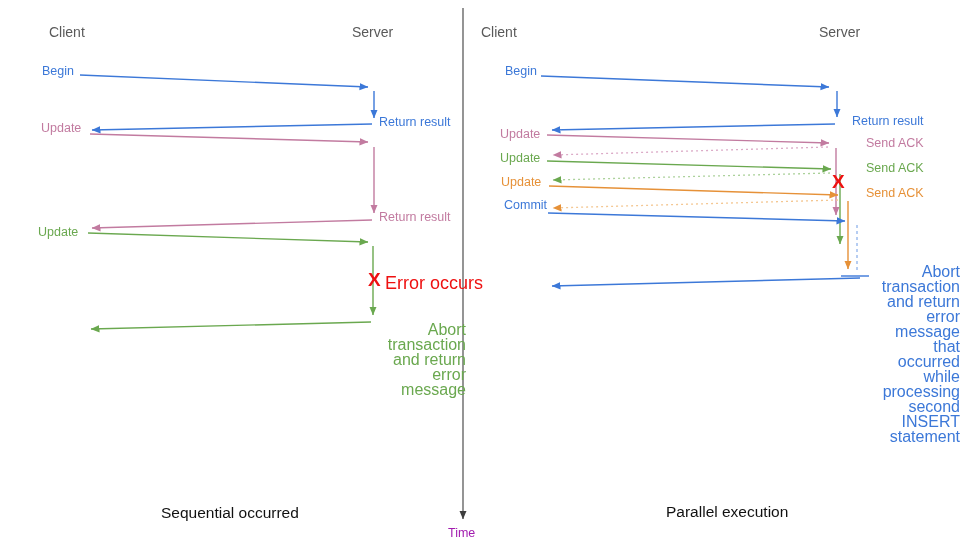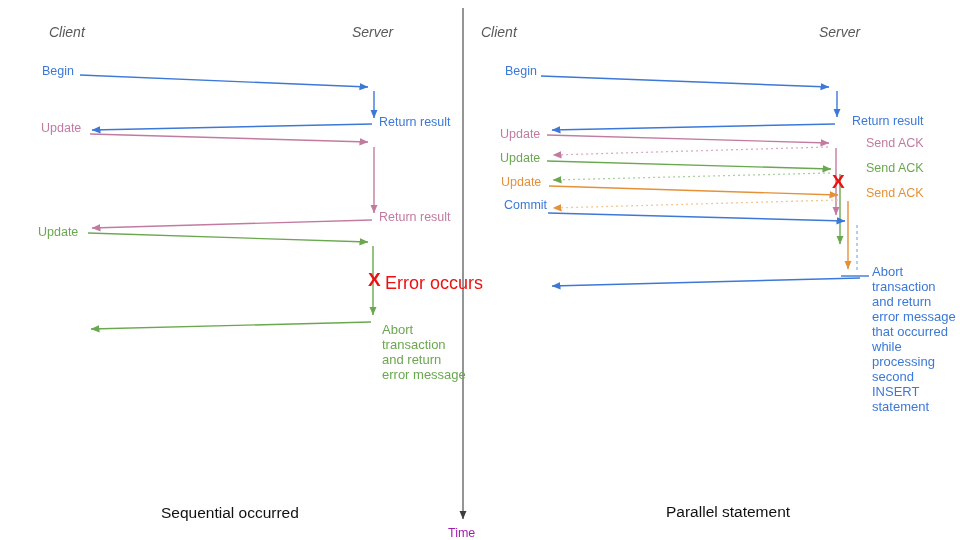--- a/index.html
+++ b/index.html
@@ -12,23 +12,23 @@
   .blue{stroke:#3c78d8}
   .pink{stroke:#c27ba0}
   .green{stroke:#6aa84f}
   .orange{stroke:#e69138}
   .dot-pink{stroke:#dcabc7;stroke-dasharray:2 3;stroke-width:1.3}
   .dot-green{stroke:#abd19a;stroke-dasharray:2 3;stroke-width:1.3}
   .dot-orange{stroke:#f4c792;stroke-dasharray:2 3;stroke-width:1.3}
   .dash-blue{stroke:#86ace9;stroke-dasharray:3 3;stroke-width:1.2}
   .axis{stroke:#3d3d3d;stroke-width:1.1}
   .lbl{position:absolute;font-size:12.5px;white-space:nowrap;text-align:right;}
-  .hdr{position:absolute;font-size:14px;font-style:italic;color:#595959;white-space:nowrap;}
+  .hdr{position:absolute;font-size:14px;color:#595959;white-space:nowrap;}
   .cap{position:absolute;font-size:15.5px;color:#111;white-space:nowrap;}
-  .note{position:absolute;font-size:13px;line-height:15px;white-space:normal;}
+  .note{position:absolute;font-size:16px;line-height:15px;white-space:normal;text-align:right;}
   .xmark{position:absolute;font-size:19px;font-weight:bold;color:#ee1111;line-height:19px;}
   .c-blue{color:#3c78d8}.c-pink{color:#c27ba0}.c-green{color:#6aa84f}
   .c-orange{color:#e69138}.c-red{color:#ee1111}
   .time{position:absolute;font-size:12.5px;color:#a21caf;}
 </style>
 </head>
 <body>
 
 <div id="stage">
 
@@ -110,17 +110,17 @@
     <div class="lbl c-green" style="left:500px;top:151px">Update</div>
     <div class="lbl c-green" style="left:866px;top:161px">Send ACK</div>
     <div class="lbl c-orange" style="left:501px;top:175px">Update</div>
     <div class="lbl c-orange" style="left:866px;top:186px">Send ACK</div>
     <div class="lbl c-blue" style="left:504px;top:198px">Commit</div>
 
     <div class="xmark" style="left:832px;top:172px">X</div>
 
     <div class="note c-blue" style="left:872px;top:264px;width:88px">Abort transaction and return error message that occurred while processing second INSERT statement</div>
 
-    <div class="cap" style="left:666px;top:503px">Parallel statement</div>
+    <div class="cap" style="left:666px;top:503px">Parallel execution</div>
   </div>
 
   <div class="time" style="left:448px;top:526px">Time</div>
 </div>
 
 </body></html>

